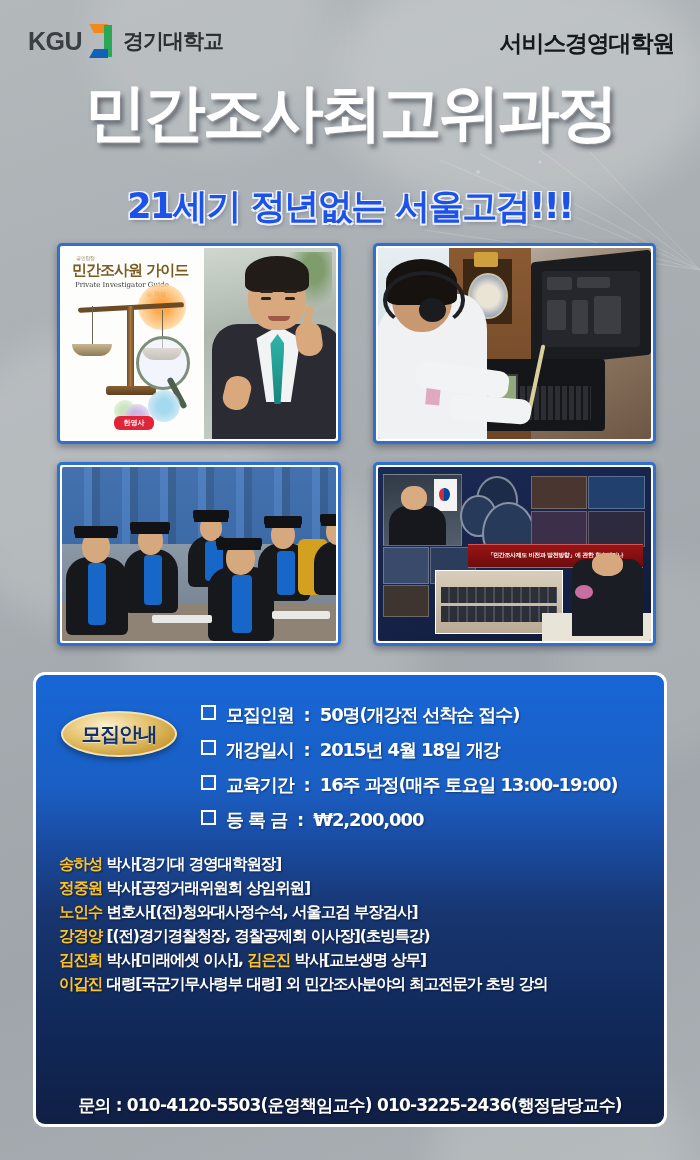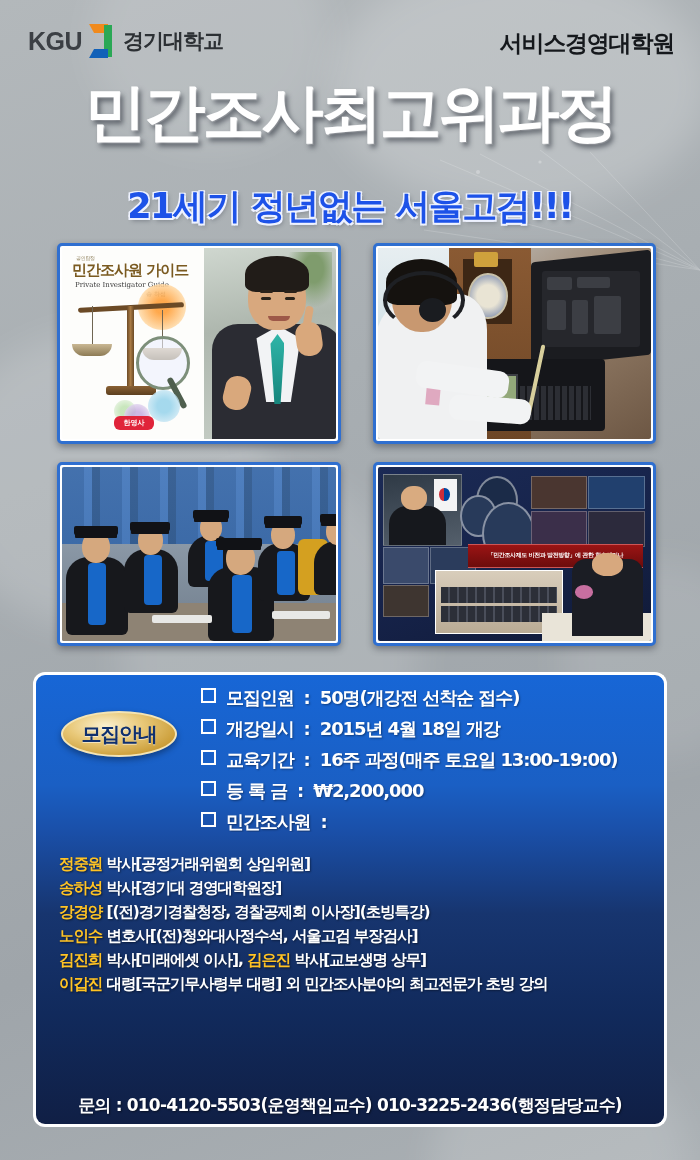--- a/index.html
+++ b/index.html
@@ -301,20 +301,21 @@
     align-items: baseline;
     gap: 10px;
     color: #ffffff;
     font-size: 18px;
     font-weight: bold;
     letter-spacing: -1.1px;
     line-height: 1;
     margin-bottom: 13px;
     text-shadow: 1px 1px 2px rgba(0,0,0,0.38);
     white-space: nowrap;
+    margin-top: 17px;
   }
   .chk {
     display: inline-block;
     width: 11px; height: 11px;
     border: 2px solid #ffffff;
     flex: 0 0 auto;
     transform: translateY(-1px);
   }
 
   
@@ -612,23 +613,23 @@
         <span class="chk"></span>
         <span>민간조사원</span>
         <span> : </span>
       </div>
 
     </div>
   </div>
 
   <div class="faculty-box">
     <div class="faculty-list" id="faculty-list">
+        <div class="fac-line"><span class="fac-name">송하성</span><span> 박사[경기대 경영대학원장]</span></div>
         <div class="fac-line"><span class="fac-name">정중원</span><span> 박사[공정거래위원회 상임위원]</span></div>
-        <div class="fac-line"><span class="fac-name">송하성</span><span> 박사[경기대 경영대학원장]</span></div>
+        <div class="fac-line"><span class="fac-name">노인수</span><span> 변호사[(전)청와대사정수석, 서울고검 부장검사]</span></div>
         <div class="fac-line"><span class="fac-name">강경양</span><span> [(전)경기경찰청장, 경찰공제회 이사장](초빙특강)</span></div>
-        <div class="fac-line"><span class="fac-name">노인수</span><span> 변호사[(전)청와대사정수석, 서울고검 부장검사]</span></div>
         <div class="fac-line"><span class="fac-name">김진희</span><span> 박사[미래에셋 이사], </span><span class="fac-name">김은진</span><span> 박사[교보생명 상무]</span></div>
         <div class="fac-line"><span class="fac-name">이갑진</span><span> 대령[국군기무사령부 대령] 외 민간조사분야의 최고전문가 초빙 강의</span></div>
       </div>
     <div class="contact">문의  :  010-4120-5503(운영책임교수)  010-3225-2436(행정담당교수)</div>
   </div>
 
 </div>
 
 </body></html>

